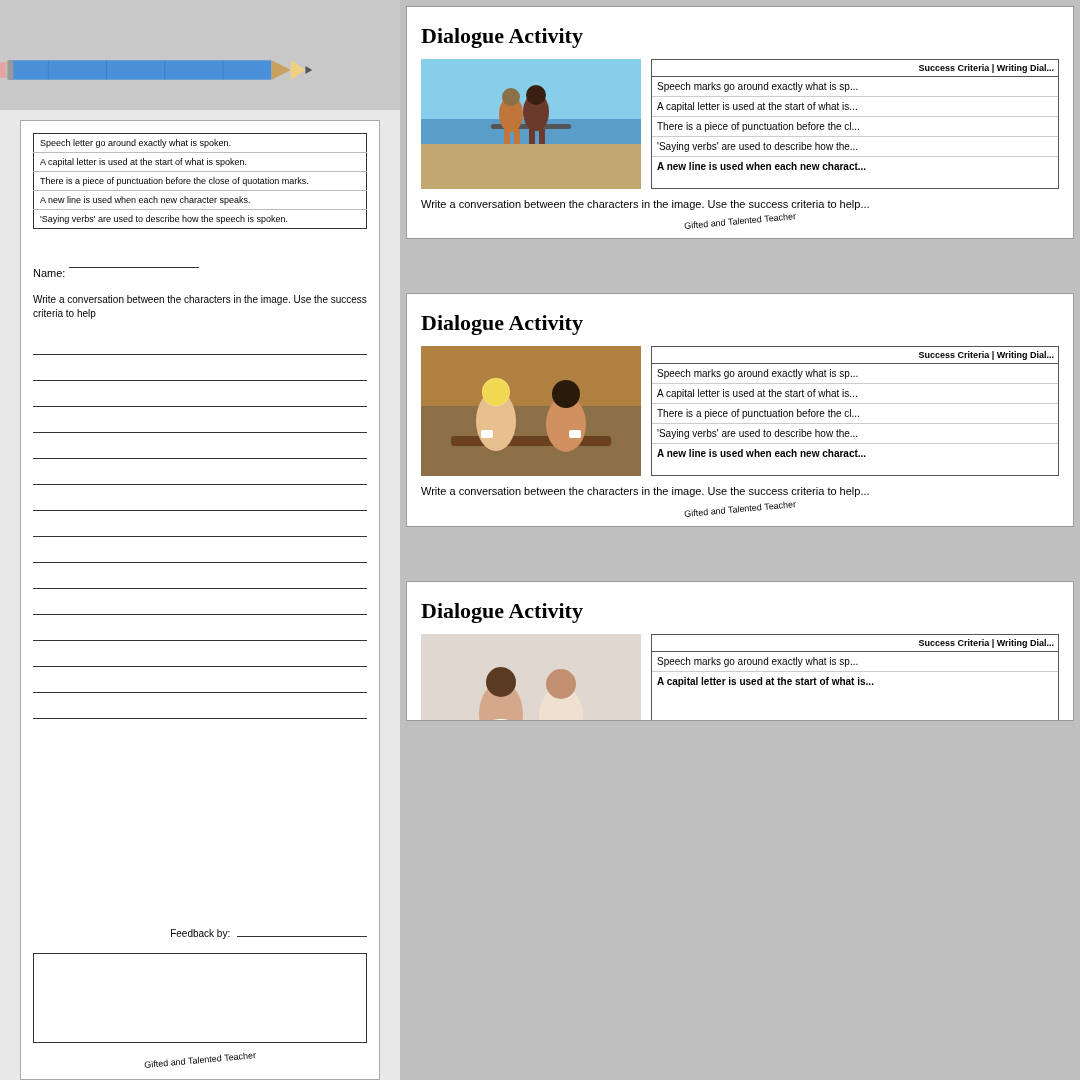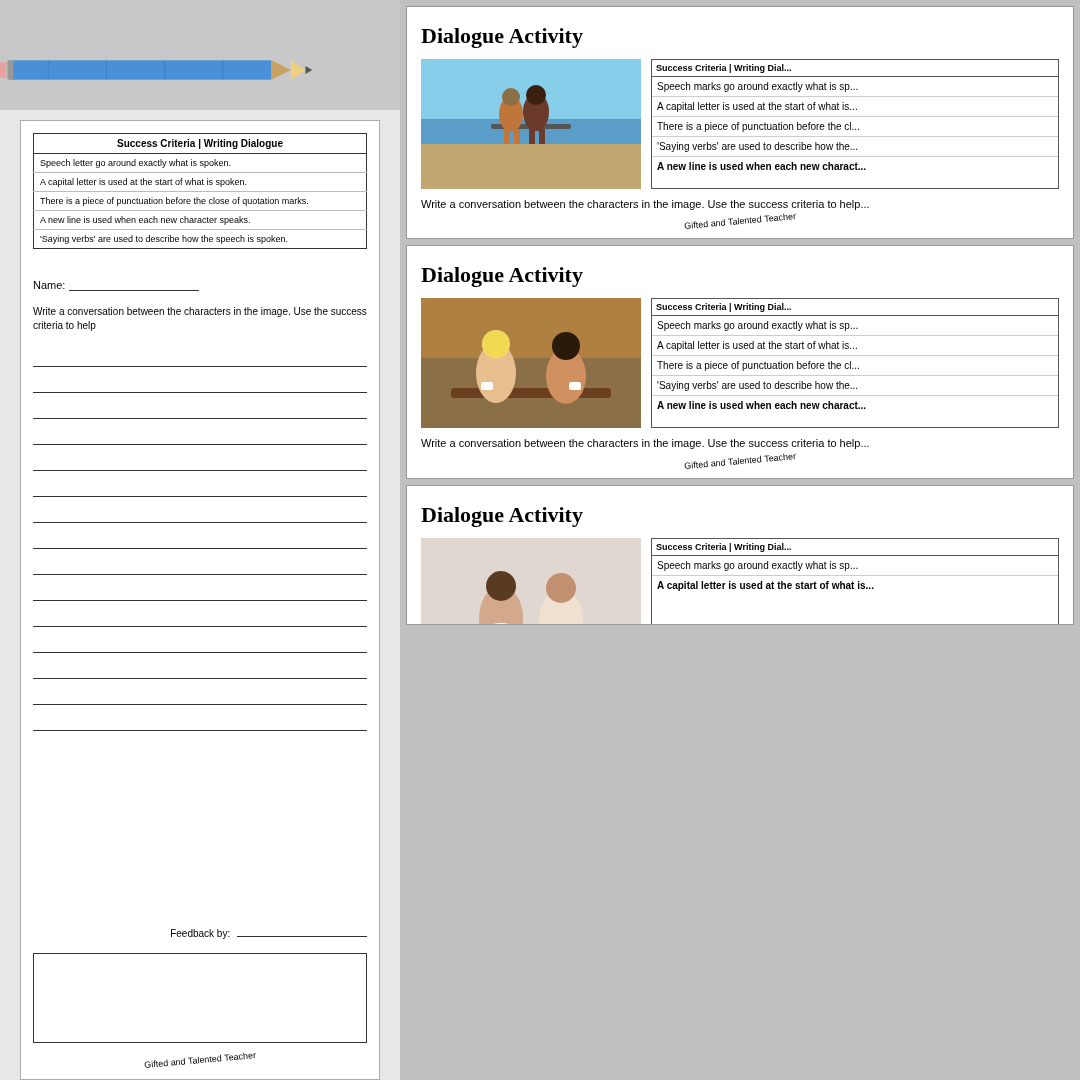--- a/index.html
+++ b/index.html
@@ -72,23 +72,23 @@
       font-size: 9px;
       padding: 4px 6px;
       border-bottom: 1px solid #bbb;
     }
     .success-criteria-table .criteria-row:last-child td {
       border-bottom: none;
     }
 
     .name-line {
       font-size: 11px;
-      margin: 16px 0 14px 0;
-      display: flex;
-      align-items: flex-end;
+      margin: 24px 0 14px 0;
+      display: flex;
+      align-items: flex-start;
     }
     .name-line .underline {
       display: inline-block;
       border-bottom: 1px solid #333;
       width: 130px;
       margin-left: 4px;
     }
 
     .writing-prompt {
       font-size: 10px;
@@ -193,21 +193,21 @@
       font-size: 9px;
     }
 
     .criteria-side table {
       width: 100%;
       border-collapse: collapse;
     }
     .criteria-side table .side-header {
       font-weight: bold;
       font-size: 9px;
-      text-align: left;
+      text-align: right;
       padding: 3px 4px;
       border-bottom: 1px solid #555;
     }
     .criteria-side table .side-row {
       border-bottom: 1px solid #ccc;
     }
     .criteria-side table .side-row:last-child {
       border-bottom: none;
       font-weight: bold;
     }
@@ -231,20 +231,21 @@
       transform: rotate(-5deg);
       display: inline-block;
       align-self: center;
     }
 
     .right-panel-scroll {
       display: flex;
       flex-direction: column;
       overflow: hidden;
       height: 100%;
+      gap: 48px;
     }
   </style>
 </head>
 <body>
 
 <div class="left-panel">
   <div class="pencil-area">
     <svg class="pencil-svg" viewBox="0 0 340 40">
 
       <rect x="0" y="12" width="18" height="16" rx="2" fill="#e8a0a0"></rect>
@@ -262,23 +263,20 @@
       <line x1="240" y1="10" x2="240" y2="30" stroke="#3070b0" stroke-width="0.5"></line>
 
       <polygon points="310,10 325,20 310,30" fill="#f0d080"></polygon>
       <polygon points="325,16 332,20 325,24" fill="#555"></polygon>
     </svg>
   </div>
 
   <div class="worksheet-card">
     <table class="success-criteria-table">
       <tbody>
-          <tr class="header-row">
-        <td>Success Criteria | Writing Dialogue</td>
-      </tr>
       <tr class="criteria-row">
         <td>Speech letter go around exactly what is spoken.</td>
       </tr>
       <tr class="criteria-row">
         <td>A capital letter is used at the start of what is spoken.</td>
       </tr>
       <tr class="criteria-row">
         <td>There is a piece of punctuation before the close of quotation marks.</td>
       </tr>
       <tr class="criteria-row">

